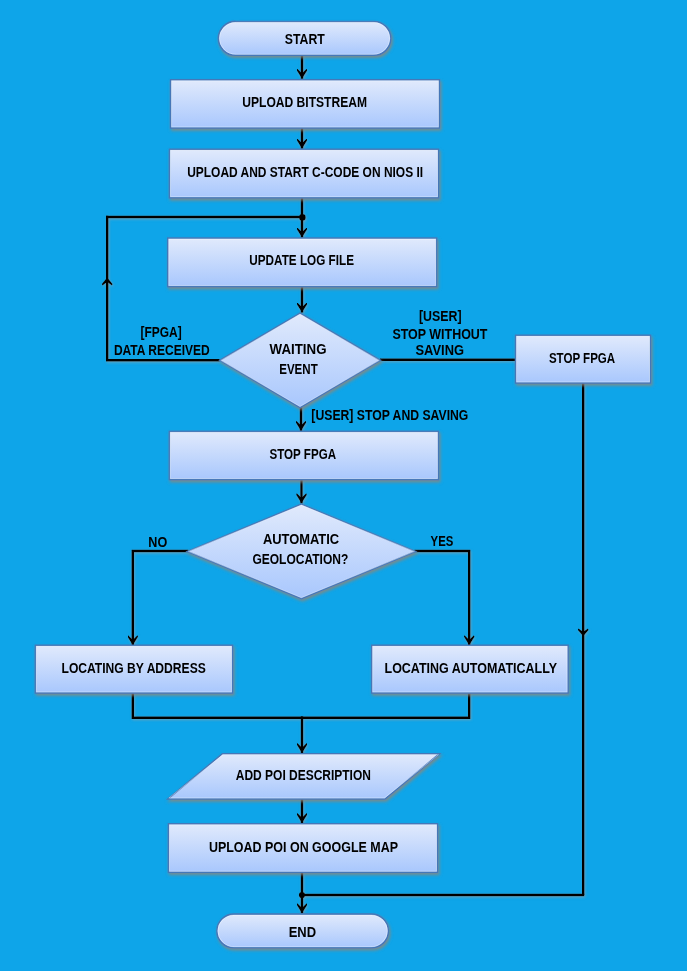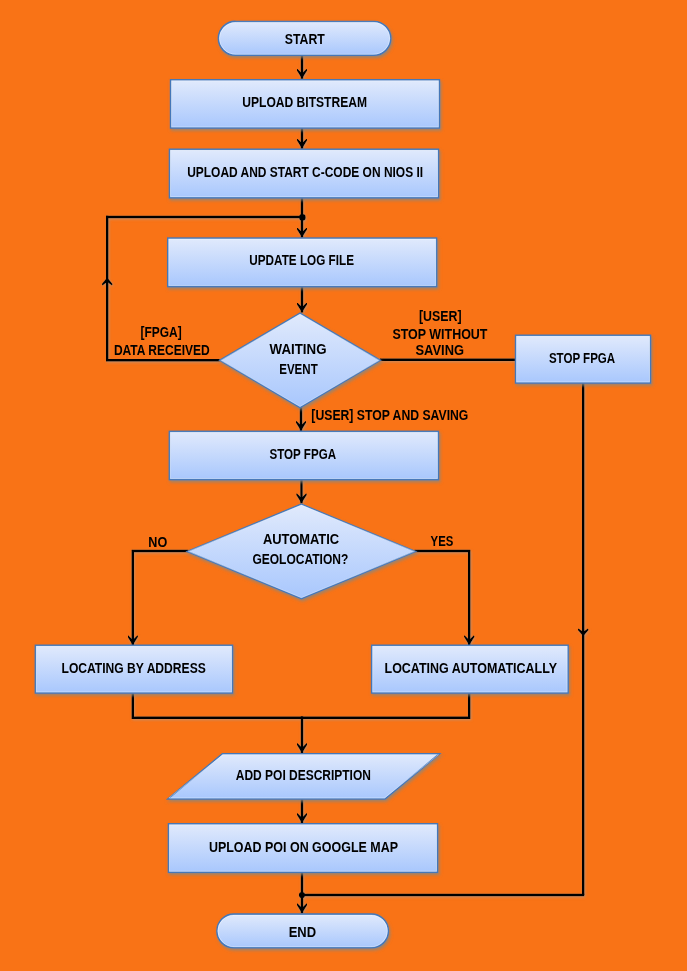--- a/index.html
+++ b/index.html
@@ -1,19 +1,19 @@
 <!DOCTYPE html>
 <html><head>
 <meta charset="utf-8">
 <title>Flowchart</title>
 <style>
   html,body{margin:0;padding:0;background:#ffffff;}
   body{width:687px;height:971px;overflow:hidden;
        font-family:"Liberation Sans",sans-serif;}
-  #chart{position:relative;width:687px;height:971px;background:#f97316;}
+  #chart{position:relative;width:687px;height:971px;background:#0ea5e9;}
   #svgroot{position:absolute;left:0;top:0;display:block;}
   text{font-family:"Liberation Sans",sans-serif;font-weight:bold;fill:#000000;
        text-anchor:middle;}
 </style>
 </head>
 <body>
 
 <div id="chart">
 <svg id="svgroot" width="687" height="971" viewBox="0 0 687 971" xmlns="http://www.w3.org/2000/svg">
   <defs>

